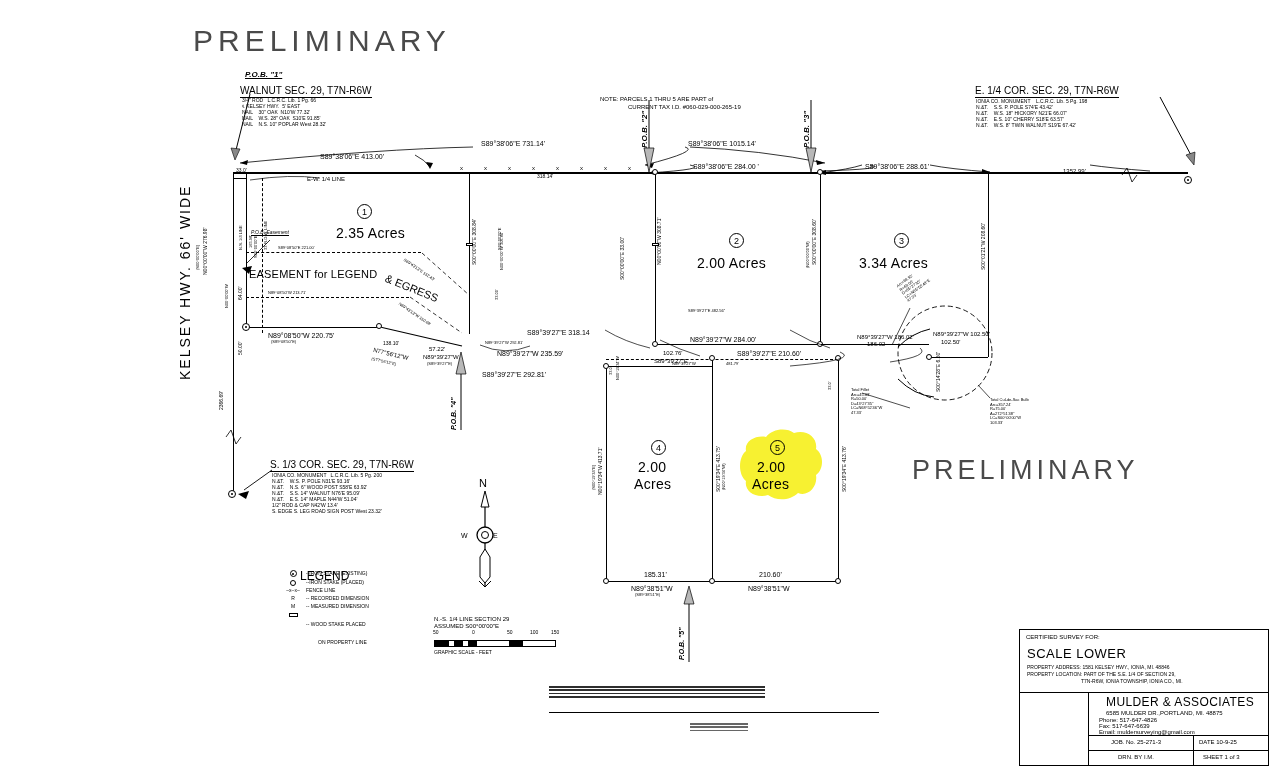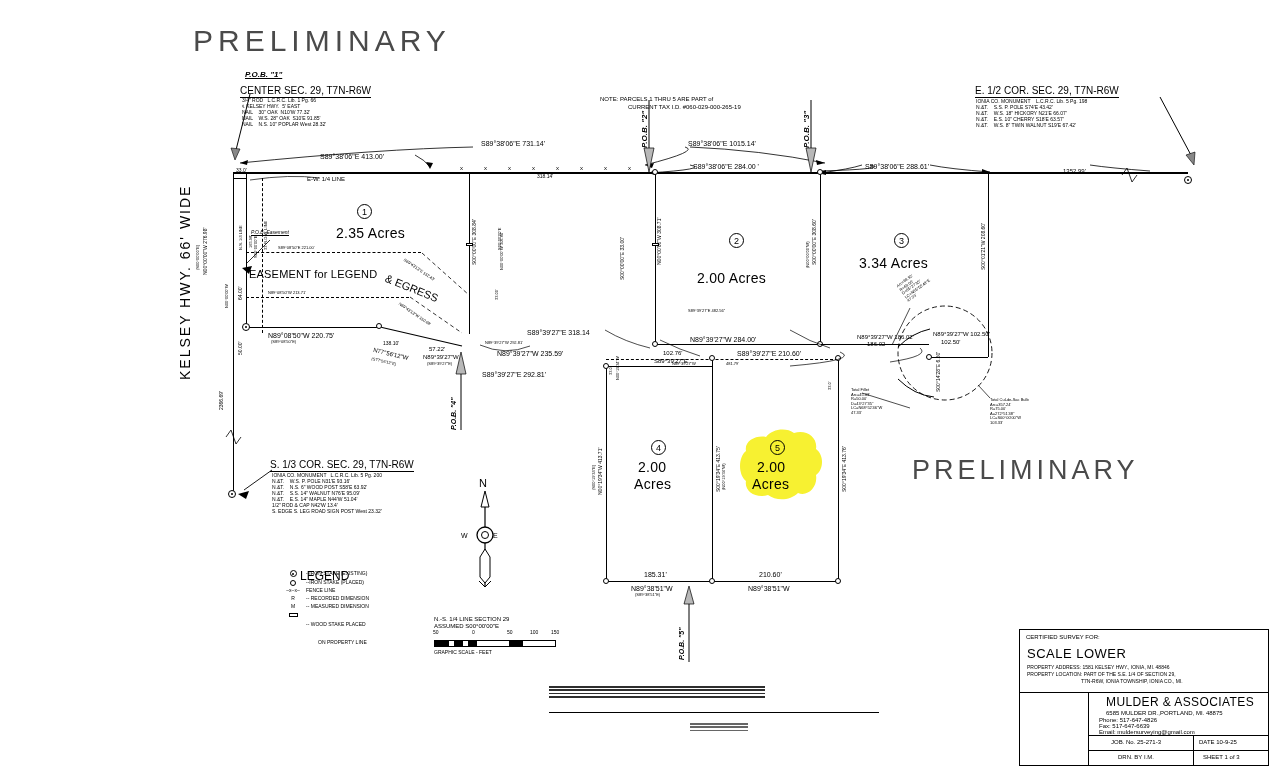--- a/index.html
+++ b/index.html
@@ -86,34 +86,34 @@
 </head>
 <body>
 
 <div class="abs prelim" style="left:193px;top:24px;">PRELIMINARY</div>
 <div class="abs prelim prelim2" style="left:912px;top:455px;">PRELIMINARY</div>
 
 <div class="abs t6 nw" style="left:600px;top:96px;">NOTE: PARCELS 1 THRU 5 ARE PART of</div>
 <div class="abs t6 nw" style="left:628px;top:104px;">CURRENT TAX I.D. #060-029-000-265-19</div>
 
 <div class="abs t8 i b u nw" style="left:245px;top:70px;">P.O.B. "1"</div>
-<div class="abs t10 nw" style="left:240px;top:85px;border-bottom:1px solid #000;padding-bottom:1px;">CENTER SEC. 29, T7N-R6W</div>
+<div class="abs t10 nw" style="left:240px;top:85px;border-bottom:1px solid #000;padding-bottom:1px;">WALNUT SEC. 29, T7N-R6W</div>
 <div class="abs t5 pre" style="left:242px;top:98px;"></div>
 <div class="abs t5 pre" style="left:242px;top:98px;">3/4" ROD   L.C.R.C. Lib. 1 Pg. 66</div>
 <div class="abs t5 pre" style="left:242px;top:104px;">℄ KELSEY HWY.  5' EAST</div>
 <div class="abs t5 pre" style="left:242px;top:110px;">NAIL    30" OAK  N10'W 77.32'</div>
 <div class="abs t5 pre" style="left:242px;top:116px;">NAIL    W.S. 28" OAK  S10'E 91.85'</div>
 <div class="abs t5 pre" style="left:242px;top:122px;">NAIL    N.S. 10" POPLAR West 28.32'</div>
 
 <svg class="abs" style="left:225px;top:92px;width:50px;height:80px;overflow:visible">
   <path d="M25,2 L10,62" stroke="#000" stroke-width="1" fill="none"></path>
   <path d="M10,68 L6,56 L15,57 Z" fill="#888" stroke="#000" stroke-width=".6"></path>
 </svg>
 
-<div class="abs t10 nw" style="left:975px;top:85px;border-bottom:1px solid #000;padding-bottom:1px;">E. 1/2 COR. SEC. 29, T7N-R6W</div>
+<div class="abs t10 nw" style="left:975px;top:85px;border-bottom:1px solid #000;padding-bottom:1px;">E. 1/4 COR. SEC. 29, T7N-R6W</div>
 <div class="abs t5 pre" style="left:976px;top:99px;">IONIA CO. MONUMENT    L.C.R.C. Lib. 5 Pg. 198</div>
 <div class="abs t5 pre" style="left:976px;top:105px;">N.&amp;T.    S.S. P. POLE S74'E 43.42'</div>
 <div class="abs t5 pre" style="left:976px;top:111px;">N.&amp;T.    W.S. 18" HICKORY N21'E 66.07'</div>
 <div class="abs t5 pre" style="left:976px;top:117px;">N.&amp;T.    E.S. 10" CHERRY S18'E 63.57'</div>
 <div class="abs t5 pre" style="left:976px;top:123px;">N.&amp;T.    W.S. 8" TWIN WALNUT S19'E 67.42'</div>
 <svg class="abs" style="left:1160px;top:95px;width:50px;height:90px;overflow:visible">
   <path d="M0,2 L32,62" stroke="#000" stroke-width="1" fill="none"></path>
   <path d="M34,70 L26,60 L35,57 Z" fill="#888" stroke="#000" stroke-width=".6"></path>
 </svg>
 
@@ -250,21 +250,21 @@
 <div class="ln v1px" style="left:655px;top:172px;height:172px;"></div>
 <div class="ln v1px" style="left:820px;top:172px;height:172px;"></div>
 <div class="wood" style="left:652px;top:243px;"></div>
 <div class="abs t5 r90 nw" style="left:657px;top:265px;">N00°00'00"W 308.71'</div>
 <div class="abs t5 r90 nw" style="left:812px;top:265px;">S00°00'00"E 308.60'</div>
 <div class="abs t4 r90 nw" style="left:806px;top:268px;">(N00°00'00"W)</div>
 <div class="abs t5 r90 nw" style="left:620px;top:280px;">S00°00'00"E 33.00'</div>
 <div class="abs" style="left:729px;top:230px;">
   <span class="circnum">2</span>
 </div>
-<div class="abs acres nw" style="left:697px;top:270px;">2.00  Acres</div>
+<div class="abs acres nw" style="left:697px;top:255px;">2.00  Acres</div>
 <div class="ln h1px" style="left:655px;top:344px;width:166px;"></div>
 <div class="abs t7 nw" style="left:690px;top:336px;">N89°39'27"W  284.00'</div>
 <div class="abs t4 nw" style="left:688px;top:309px;">S89°39'27"E 482.56"</div>
 <div class="iron-pl" style="left:652px;top:341px;"></div>
 <div class="iron-pl" style="left:817px;top:341px;"></div>
 <div class="iron-pl" style="left:652px;top:169px;"></div>
 <div class="iron-pl" style="left:817px;top:169px;"></div>
 
 <div class="ln v1px" style="left:988px;top:172px;height:185px;"></div>
 <div class="abs t5 r90 nw" style="left:981px;top:270px;">S00°01'21"W 208.60'</div>

